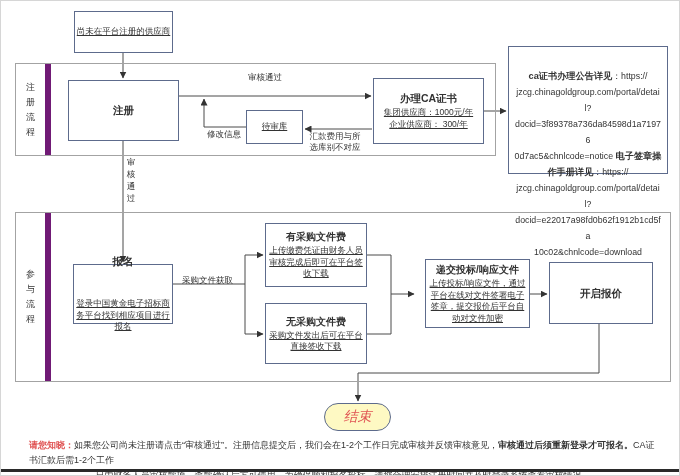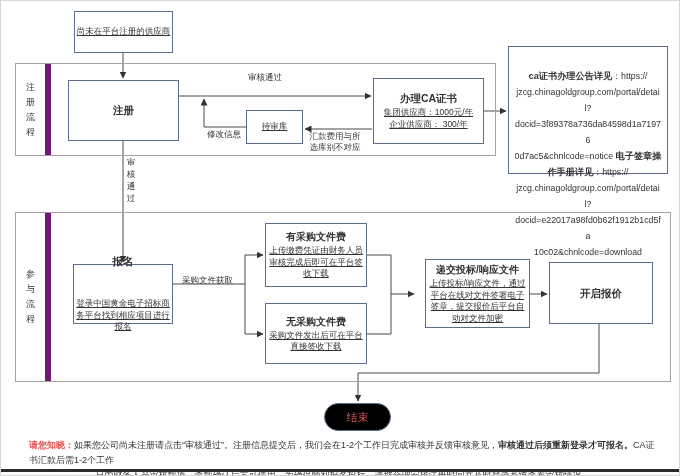--- a/index.html
+++ b/index.html
@@ -10,21 +10,21 @@
   .node .title{font-weight:bold;font-size:10.5px;line-height:13px;color:#333;}
   .node .body{font-size:8.5px;line-height:11.5px;white-space:pre-line;margin-top:2px;color:#333;text-decoration:underline;}
   .lane{position:absolute;box-sizing:border-box;border:1px solid #a3a3a3;background:transparent;}
   .lane-cell{position:absolute;box-sizing:border-box;border-right:6px solid #701a75;height:100%;width:35px;display:flex;align-items:center;justify-content:center;}
   .vtext{width:10px;word-break:break-all;text-align:center;font-size:9px;line-height:15px;color:#333;}
   .edge-label{position:absolute;font-size:8.5px;line-height:11px;color:#333;white-space:pre-line;}
   .vlabel{position:absolute;width:10px;word-break:break-all;text-align:center;font-size:8.5px;line-height:12px;color:#333;}
   .info-box{position:absolute;box-sizing:border-box;border:1px solid #5d6b8c;background:#fff;text-align:center;font-size:8.8px;line-height:16px;padding:21px 4px;word-break:break-all;color:#333;}
   .info-box b{font-size:9.2px;}
   .info-box .seg{white-space:pre-line;}
-  .end-oval{position:absolute;box-sizing:border-box;border:1px solid #5d6b8c;border-radius:14px;background:#000000;display:flex;align-items:center;justify-content:center;font-size:11px;}
+  .end-oval{position:absolute;box-sizing:border-box;border:1px solid #5d6b8c;border-radius:14px;background:#fef9c3;display:flex;align-items:center;justify-content:center;font-size:14px;font-style:italic;}
   .red{color:#e05454;}
   .footer{position:absolute;left:28px;top:437px;width:628px;font-size:9px;line-height:15px;color:#333;}
   .footer .l1{text-align:left;}
   .footer .l2{text-align:center;}
   .bottom-line{position:absolute;left:0;top:468px;width:680px;height:3px;background:#2a2a2a;}
 </style>
 </head>
 <body>
 
 <div class="canvas">

